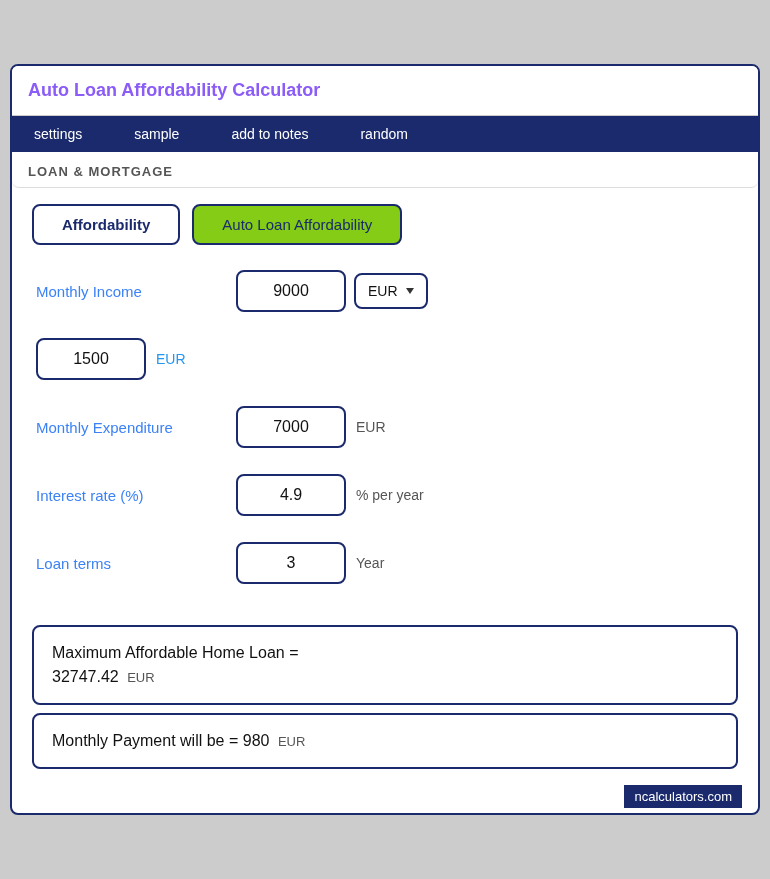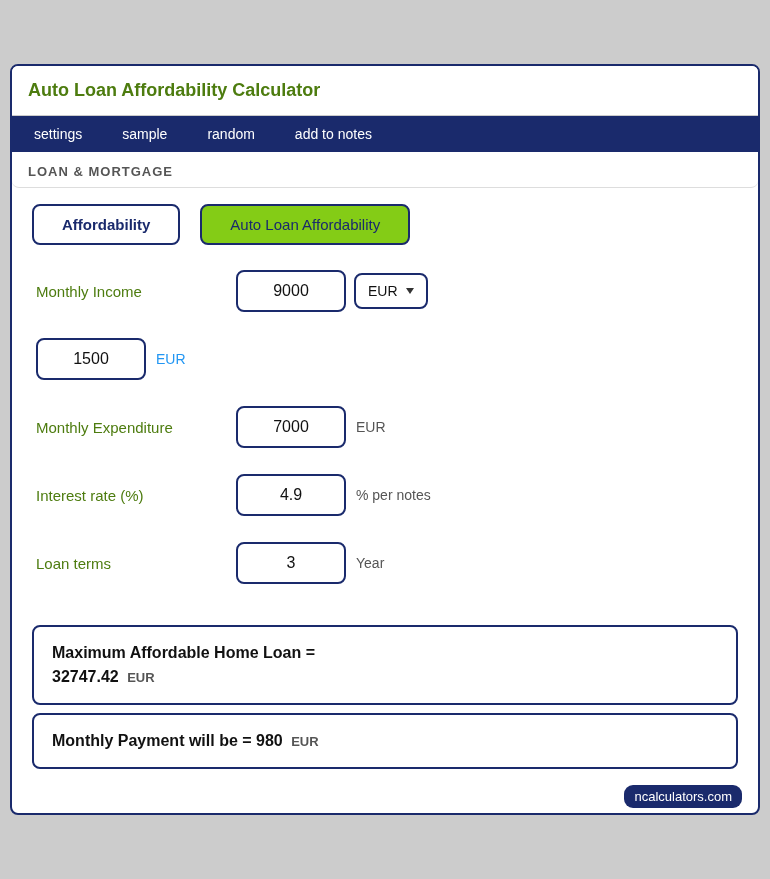--- a/index.html
+++ b/index.html
@@ -19,28 +19,28 @@
       border: 2px solid #1a2a6c;
       border-radius: 8px;
       overflow: hidden;
     }
 
     .title-bar {
       background: #fff;
       padding: 14px 16px;
       font-size: 18px;
       font-weight: bold;
-      color: #4d7c0f;
+      color: #8b5cf6;
       border-bottom: 1px solid #ccc;
     }
 
     .nav-bar {
       background: #1a2a6c;
       display: flex;
-      gap: 4px;
+      gap: 16px;
       padding: 0 4px;
     }
 
     .nav-item {
       color: #fff;
       padding: 10px 18px;
       font-size: 14px;
       cursor: pointer;
       user-select: none;
     }
@@ -50,21 +50,21 @@
       font-size: 13px;
       color: #555;
       letter-spacing: 1px;
       font-weight: bold;
       border-bottom: 1px solid #ddd;
       border-radius: 7px;
     }
 
     .tab-row {
       display: flex;
-      gap: 20px;
+      gap: 12px;
       padding: 16px 20px 12px 20px;
     }
 
     .tab-btn {
       padding: 10px 28px;
       border: 2px solid #1a2a6c;
       border-radius: 8px;
       background: #84cc16;
       font-size: 15px;
       color: #1a2a6c;
@@ -85,21 +85,21 @@
     .field-row {
       display: flex;
       align-items: center;
       margin-bottom: 16px;
       min-height: 52px;
     }
 
     .field-label {
       width: 200px;
       font-size: 15px;
-      color: #4d7c0f;
+      color: #3b82f6;
       flex-shrink: 0;
     }
 
     .field-input {
       border: 2px solid #1a2a6c;
       border-radius: 8px;
       padding: 10px 14px;
       font-size: 16px;
       width: 110px;
       text-align: center;
@@ -135,40 +135,39 @@
     }
 
     .result-box {
       margin: 8px 20px;
       border: 2px solid #1a2a6c;
       border-radius: 8px;
       padding: 14px 18px;
       font-size: 16px;
       color: #111;
       line-height: 1.5;
-      font-weight: bold;
     }
 
     .result-box .result-currency {
       font-size: 13px;
       color: #555;
       margin-left: 4px;
     }
 
     .footer-brand {
       text-align: right;
       padding: 10px 16px 8px 16px;
     }
 
     .footer-brand span {
       background: #1a2a6c;
       color: #fff;
       font-size: 13px;
       padding: 4px 10px;
-      border-radius: 9px;
+      border-radius: 0;
     }
 
     .chevron {
       display: inline-block;
       width: 0;
       height: 0;
       border-left: 4px solid transparent;
       border-right: 4px solid transparent;
       border-top: 6px solid #333;
       margin-left: 4px;
@@ -180,22 +179,22 @@
 
 <div class="calculator-wrapper">
 
   <div class="title-bar">
     <span>Auto Loan Affordability Calculator</span>
   </div>
 
   <div class="nav-bar">
     <div class="nav-item">settings</div>
     <div class="nav-item">sample</div>
+    <div class="nav-item">add to notes</div>
     <div class="nav-item">random</div>
-    <div class="nav-item">add to notes</div>
   </div>
 
   <div class="section-label">LOAN &amp; MORTGAGE</div>
 
   <div class="tab-row">
     <button class="tab-btn active">Affordability</button>
     <button class="tab-btn">Auto Loan Affordability</button>
   </div>
 
   <div class="fields-section">
@@ -216,21 +215,21 @@
 
     <div class="field-row">
       <span class="field-label">Monthly Expenditure</span>
       <input class="field-input" type="text" value="7000" style="">
       <span class="currency-plain">EUR</span>
     </div>
 
     <div class="field-row">
       <span class="field-label">Interest rate (%)</span>
       <input class="field-input" type="text" value="4.9" style="">
-      <span class="currency-plain">% per notes</span>
+      <span class="currency-plain">% per year</span>
     </div>
 
     <div class="field-row">
       <span class="field-label">Loan terms</span>
       <input class="field-input" type="text" value="3" style="">
       <span class="currency-plain">Year</span>
     </div>
 
   </div>
 

